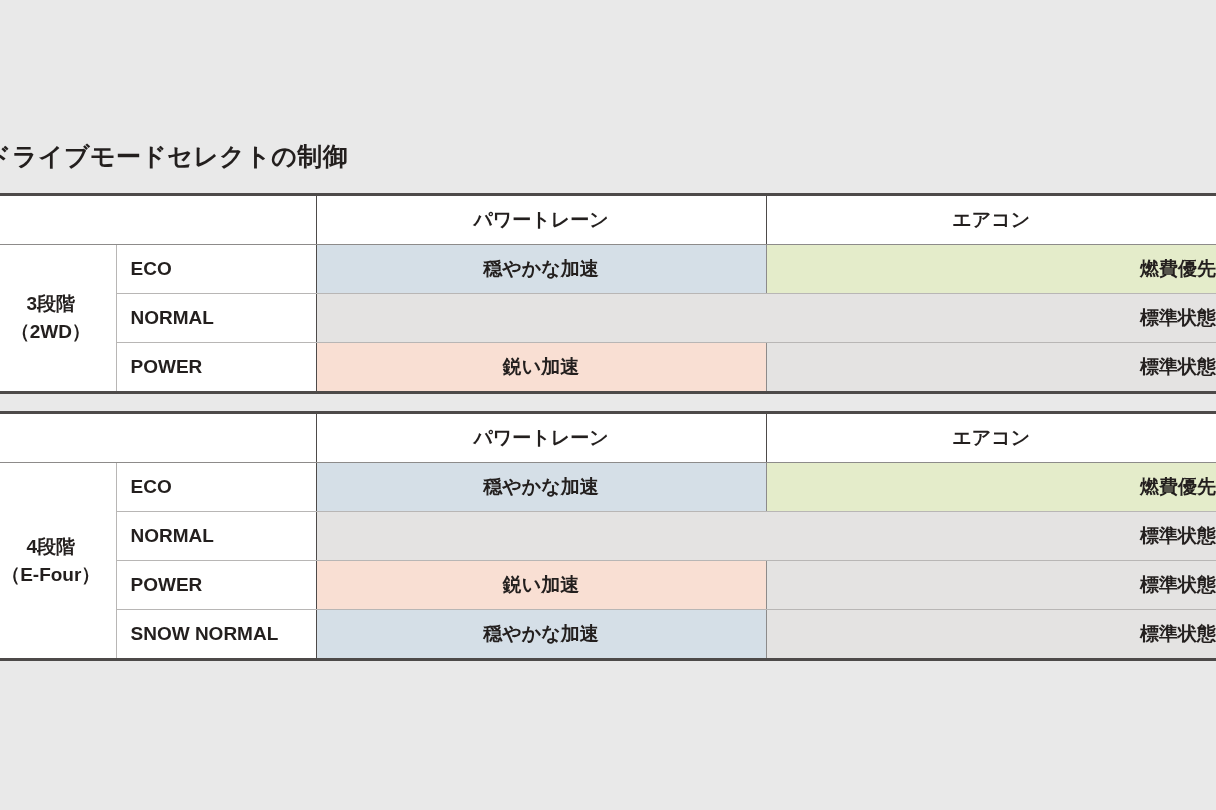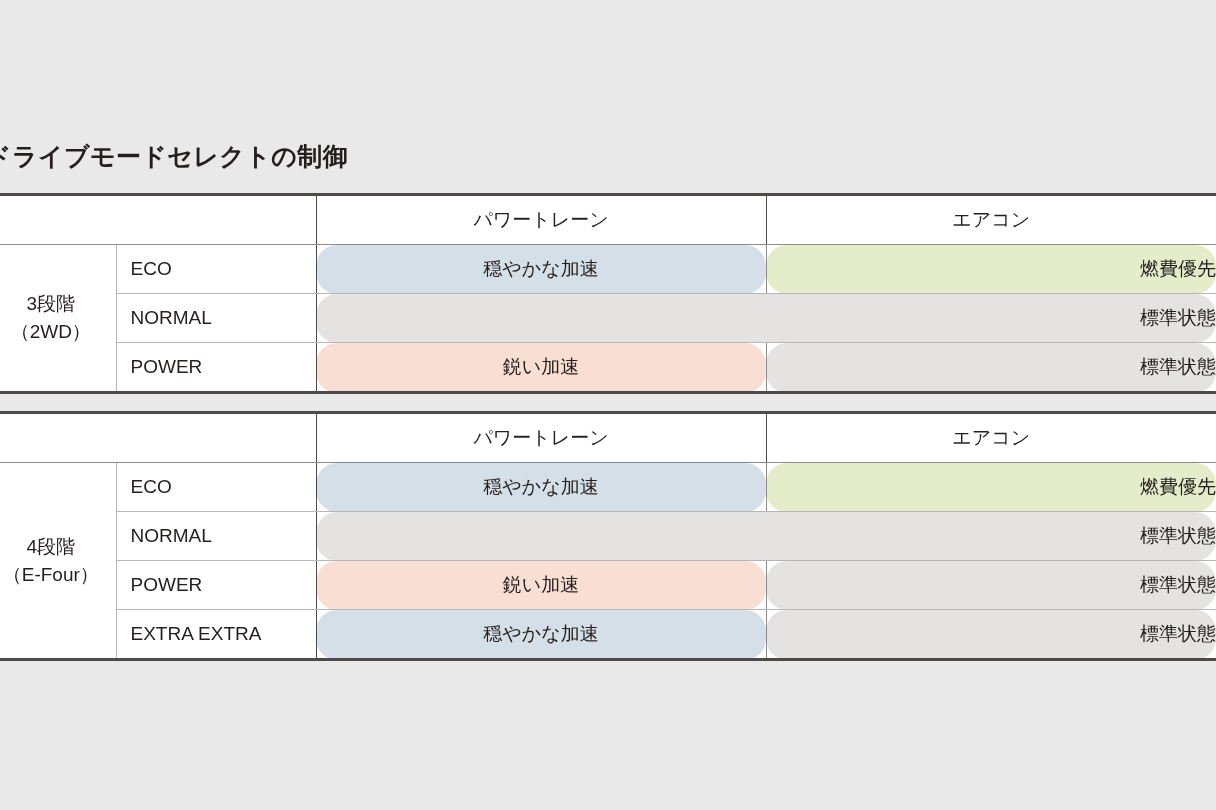--- a/index.html
+++ b/index.html
@@ -52,21 +52,21 @@
     border-top: 3px solid #4d4a49;
     border-bottom: 3px solid #4d4a49;
   }
   .tbl.t1 { top: 193px; }
   .tbl.t2 { top: 411px; }
 
   .tbl td {
     padding: 0;
     margin: 0;
     font-size: 19px;
-    font-weight: normal;
+    font-weight: bold;
     color: #231f1e;
     background: #ffffff;
     border-bottom: 1px solid #b8b6b5;
     vertical-align: middle;
     text-align: center;
     height: 48px;
     line-height: 1.25;
   }
   .tbl tr:last-child td { border-bottom: none; }
 
@@ -116,21 +116,21 @@
   }
   td.val.last { border-right: none; text-align: right; }
 
   
   .fill-blue  { background: #d5dfe7 !important; }
   .fill-green { background: #e4ecca !important; }
   .fill-peach { background: #f9dfd3 !important; }
   .fill-gray  { background: #e4e3e2 !important; }
 
   
-  tr.mode-row td { border-bottom: 1px solid #b8b6b5; border-radius: 21px; }
+  tr.mode-row td { border-bottom: 1px solid #b8b6b5; }
   tr.mode-row.last-row td { border-bottom: none; }
 </style>
 </head>
 <body>
 
 <div class="page">
 
   <div class="section-title">ドライブモードセレクトの制御</div>
 
   <table class="tbl t1">
@@ -186,20 +186,20 @@
         <tr class="mode-row">
           <td class="mode-cell">NORMAL</td>
           <td class="val last fill-gray" colspan="2">標準状態</td>
         </tr>
         <tr class="mode-row">
           <td class="mode-cell">POWER</td>
           <td class="val fill-peach">鋭い加速</td>
           <td class="val last fill-gray">標準状態</td>
         </tr>
         <tr class="mode-row last-row">
-          <td class="mode-cell">EXTRA EXTRA</td>
+          <td class="mode-cell">SNOW NORMAL</td>
           <td class="val fill-blue">穏やかな加速</td>
           <td class="val last fill-gray">標準状態</td>
         </tr>
       </tbody>
   </table>
 
 </div>
 
 </body></html>

